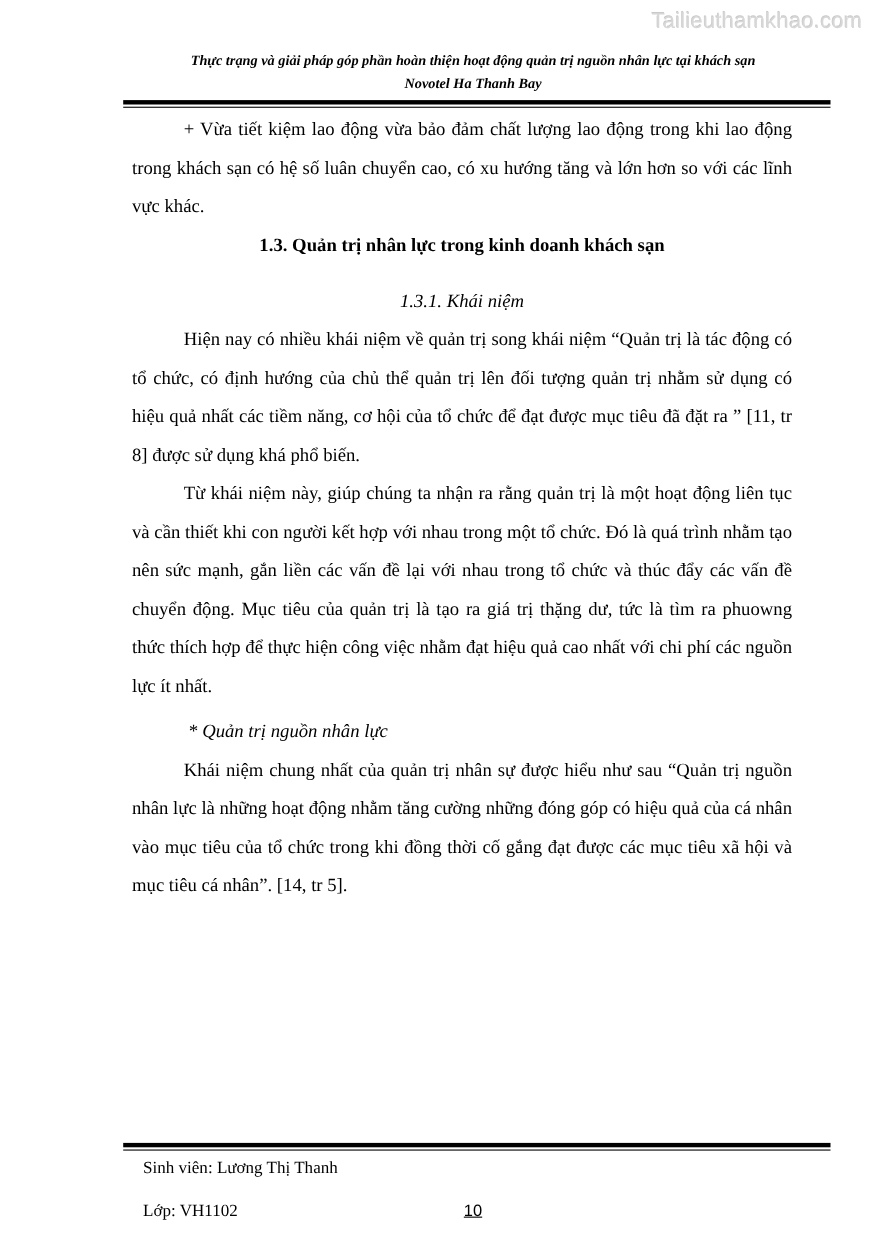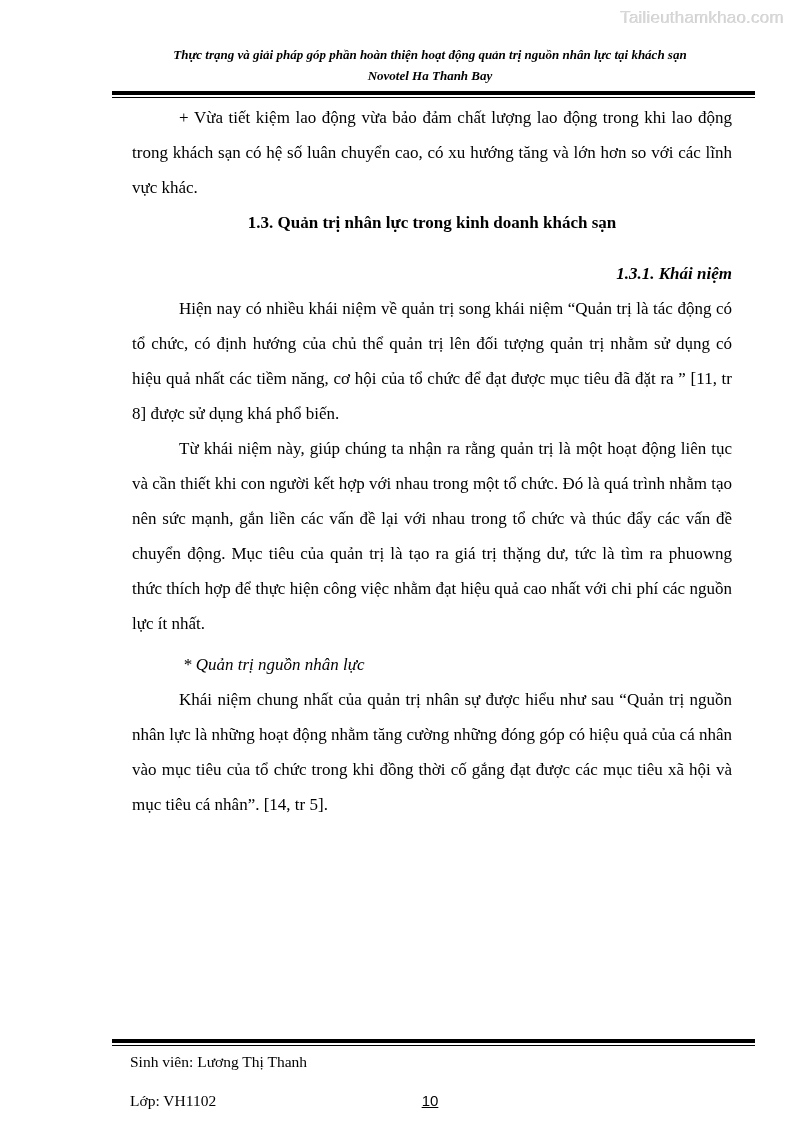--- a/index.html
+++ b/index.html
@@ -14,21 +14,21 @@
     background: #ffffff;
     overflow: hidden;
     font-family: "Liberation Serif", "DejaVu Serif", serif;
     color: #000000;
   }
   .watermark {
     position: absolute;
     top: 8px;
     right: 10px;
     font-family: "Liberation Sans", "DejaVu Sans", sans-serif;
-    font-size: 17px;
+    font-size: 20px;
     color: #d7d7d7;
     text-shadow: 1px 1px 0 #ffffff, -0.5px -0.5px 0 #c9c9c9;
     letter-spacing: 0.2px;
   }
   .header {
     position: absolute;
     top: 44px;
     left: 130px;
     width: 600px;
     text-align: center;
@@ -46,42 +46,42 @@
     border-bottom: 1px solid #000000;
   }
   .header .rule-thick-thin {
     margin-top: 5px;
     margin-left: -18px;
     width: 643px;
   }
   .body-area {
     position: absolute;
     top: 100px;
-    left: 132px;
+    left: 120px;
     width: 600px;
     font-size: 17px;
     line-height: 35px;
   }
   .para {
     margin: 0;
     text-align: justify;
     text-indent: 47px;
   }
   .heading1 {
     margin: 0;
     font-weight: bold;
     text-indent: 0;
     text-align: center;
   }
   .heading2 {
     margin: 16px 0 0 0;
-    font-weight: bold;
+    font-weight: normal;
     font-style: italic;
     text-indent: 0;
-    text-align: right;
+    text-align: center;
   }
   .term-line {
     margin: 6px 0 0 0;
     font-style: italic;
     text-indent: 51px;
     text-align: left;
   }
   .footer {
     position: absolute;
     top: 1039px;

